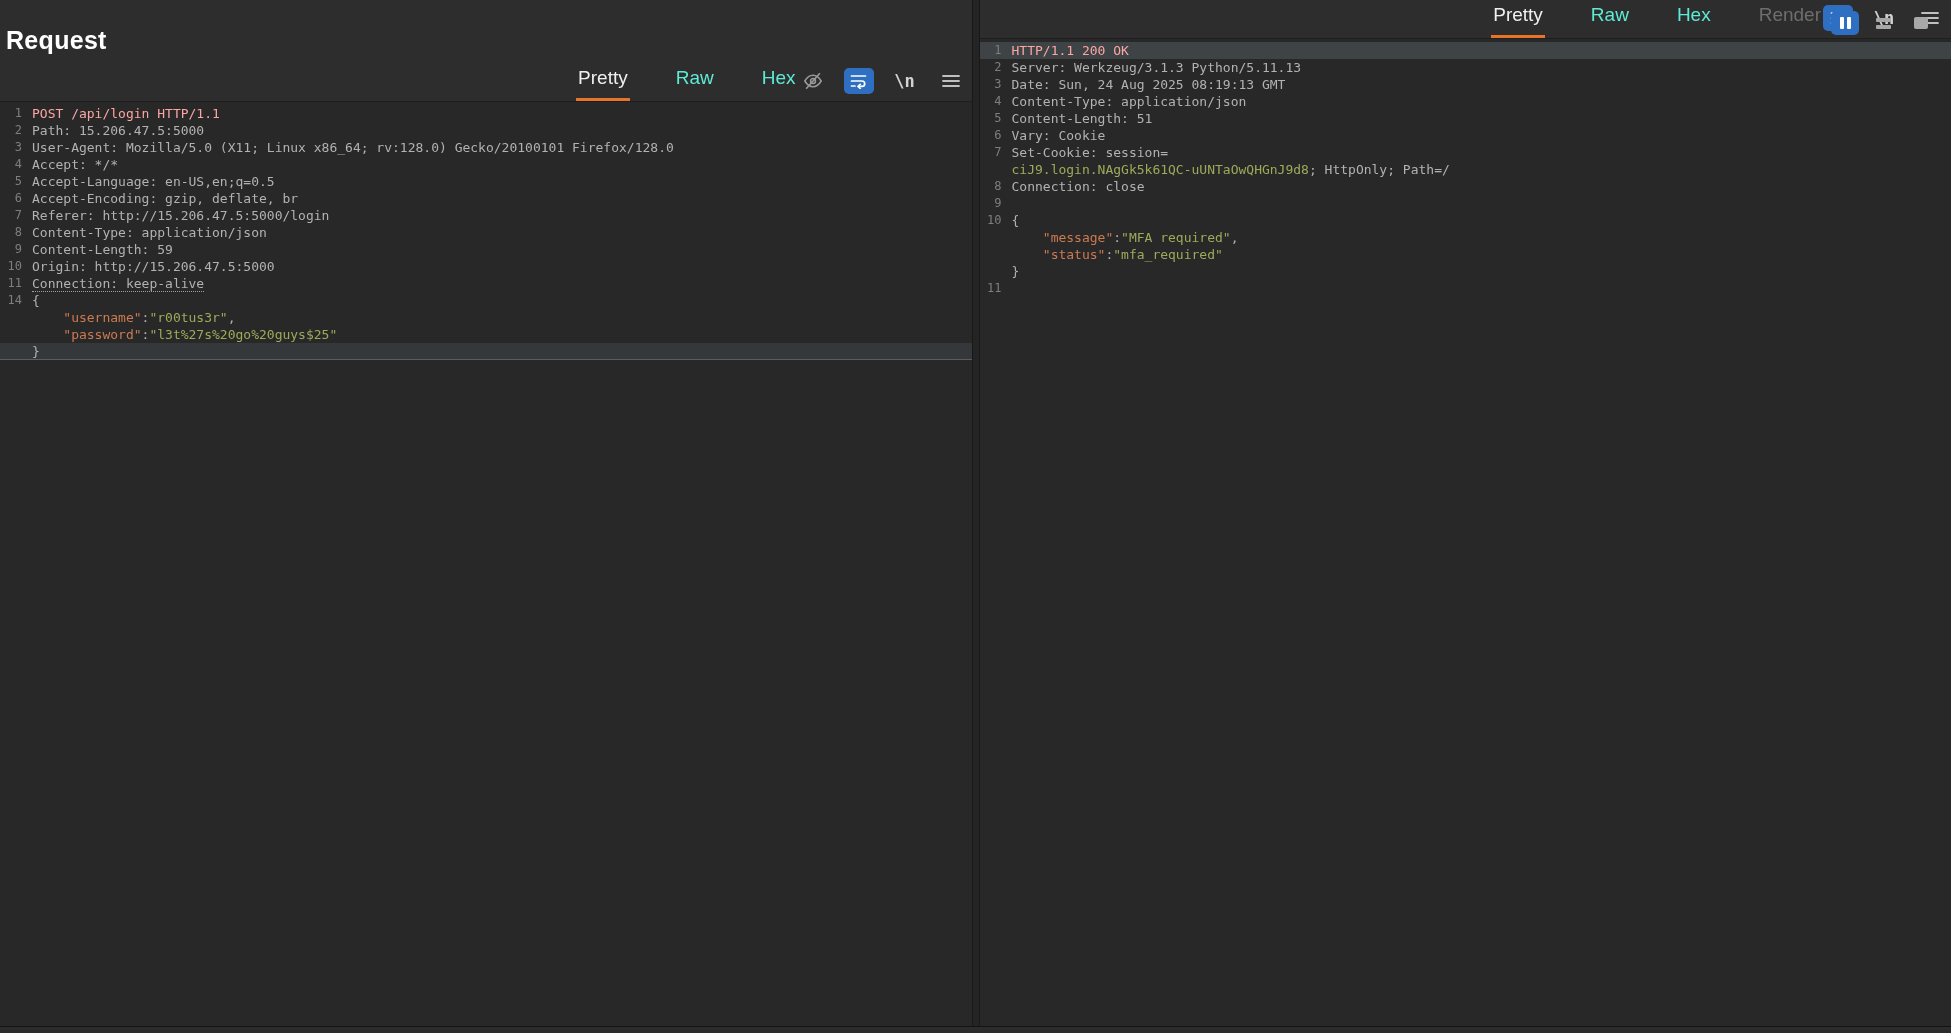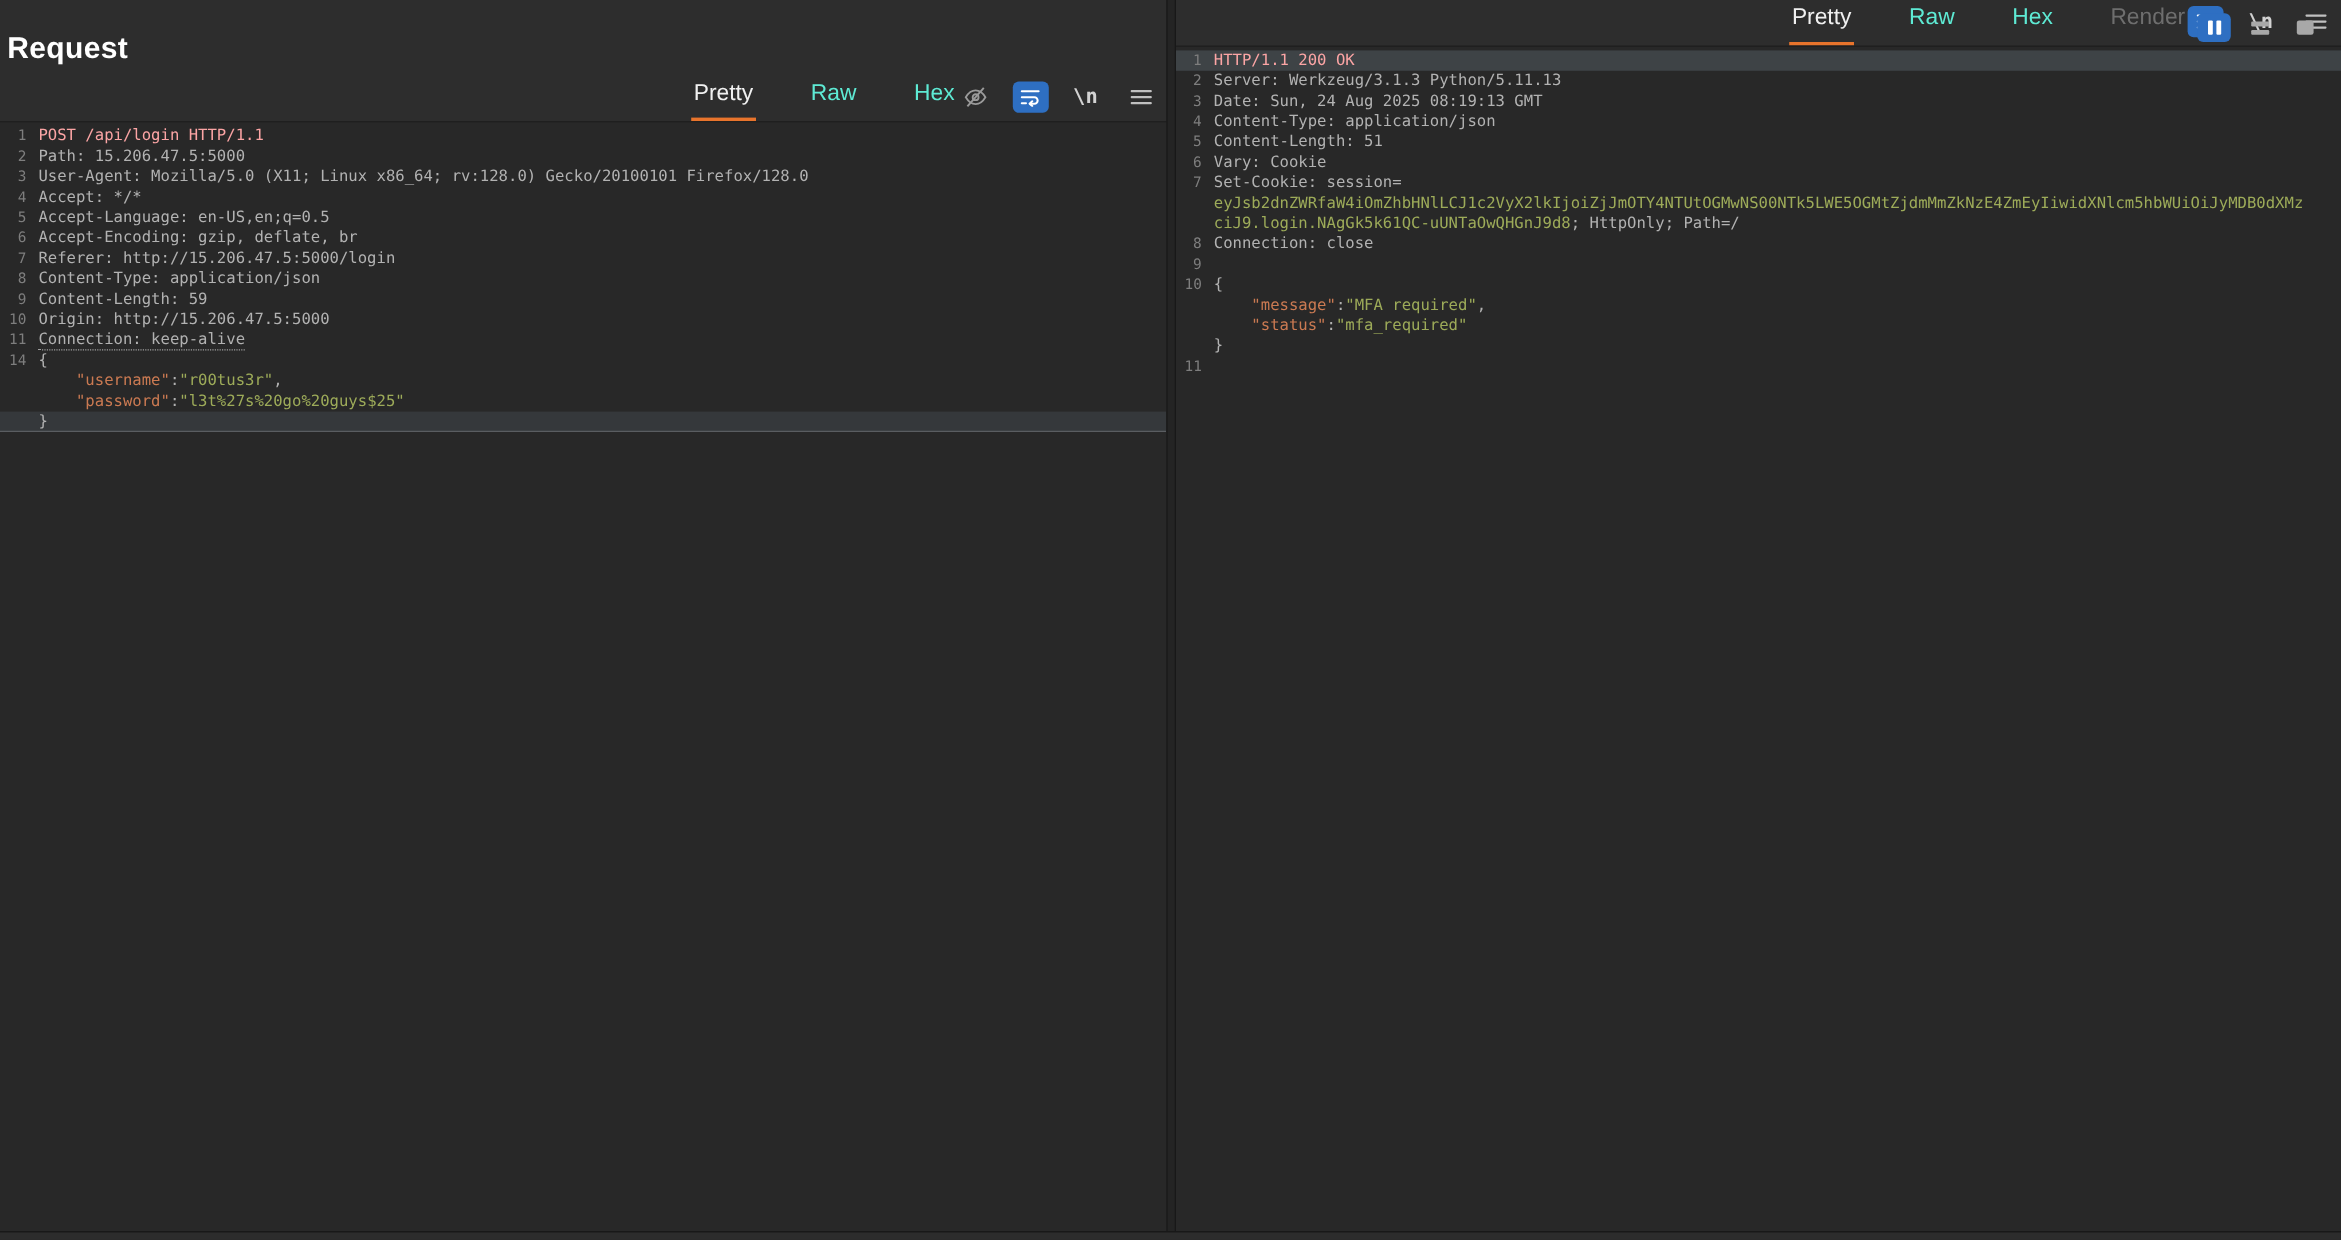--- a/index.html
+++ b/index.html
@@ -161,21 +161,20 @@
         </div>
       </div>
       <div class="editor">
           <div class="code-line hl-sel"><span class="gutter">1</span><span class="content"><span class="tok-bright">HTTP/1.1 200 OK</span></span></div>
           <div class="code-line"><span class="gutter">2</span><span class="content"><span class="tok-plain">Server: Werkzeug/3.1.3 Python/5.11.13</span></span></div>
           <div class="code-line"><span class="gutter">3</span><span class="content"><span class="tok-plain">Date: Sun, 24 Aug 2025 08:19:13 GMT</span></span></div>
           <div class="code-line"><span class="gutter">4</span><span class="content"><span class="tok-plain">Content-Type: application/json</span></span></div>
           <div class="code-line"><span class="gutter">5</span><span class="content"><span class="tok-plain">Content-Length: 51</span></span></div>
           <div class="code-line"><span class="gutter">6</span><span class="content"><span class="tok-plain">Vary: Cookie</span></span></div>
           <div class="code-line"><span class="gutter">7</span><span class="content"><span class="tok-plain">Set-Cookie: session=</span></span></div>
-          <div class="code-line"><span class="gutter"></span><span class="content"><span class="tok-str">eyJsb2dnZWRfaW4iOmZhbHNlLCJ1c2VyX2lkIjoiZjJmOTY4NTUtOGMwNS00NTk5LWE5OGMtZjdmMmZkNzE4ZmEyIiwidXNlcm5hbWUiOiJyMDB0dXMz</span></span></div>
           <div class="code-line"><span class="gutter"></span><span class="content"><span class="tok-str">ciJ9.login.NAgGk5k61QC-uUNTaOwQHGnJ9d8</span><span class="tok-plain">; HttpOnly; Path=/</span></span></div>
           <div class="code-line"><span class="gutter">8</span><span class="content"><span class="tok-plain">Connection: close</span></span></div>
           <div class="code-line"><span class="gutter">9</span><span class="content"></span></div>
           <div class="code-line"><span class="gutter">10</span><span class="content"><span class="tok-plain">{</span></span></div>
           <div class="code-line"><span class="gutter"></span><span class="content"><span class="tok-key">    "message"</span><span class="tok-plain">:</span><span class="tok-str">"MFA required"</span><span class="tok-plain">,</span></span></div>
           <div class="code-line"><span class="gutter"></span><span class="content"><span class="tok-key">    "status"</span><span class="tok-plain">:</span><span class="tok-str">"mfa_required"</span></span></div>
           <div class="code-line"><span class="gutter"></span><span class="content"><span class="tok-plain">}</span></span></div>
           <div class="code-line"><span class="gutter">11</span><span class="content"></span></div>
         </div>
     </section>

